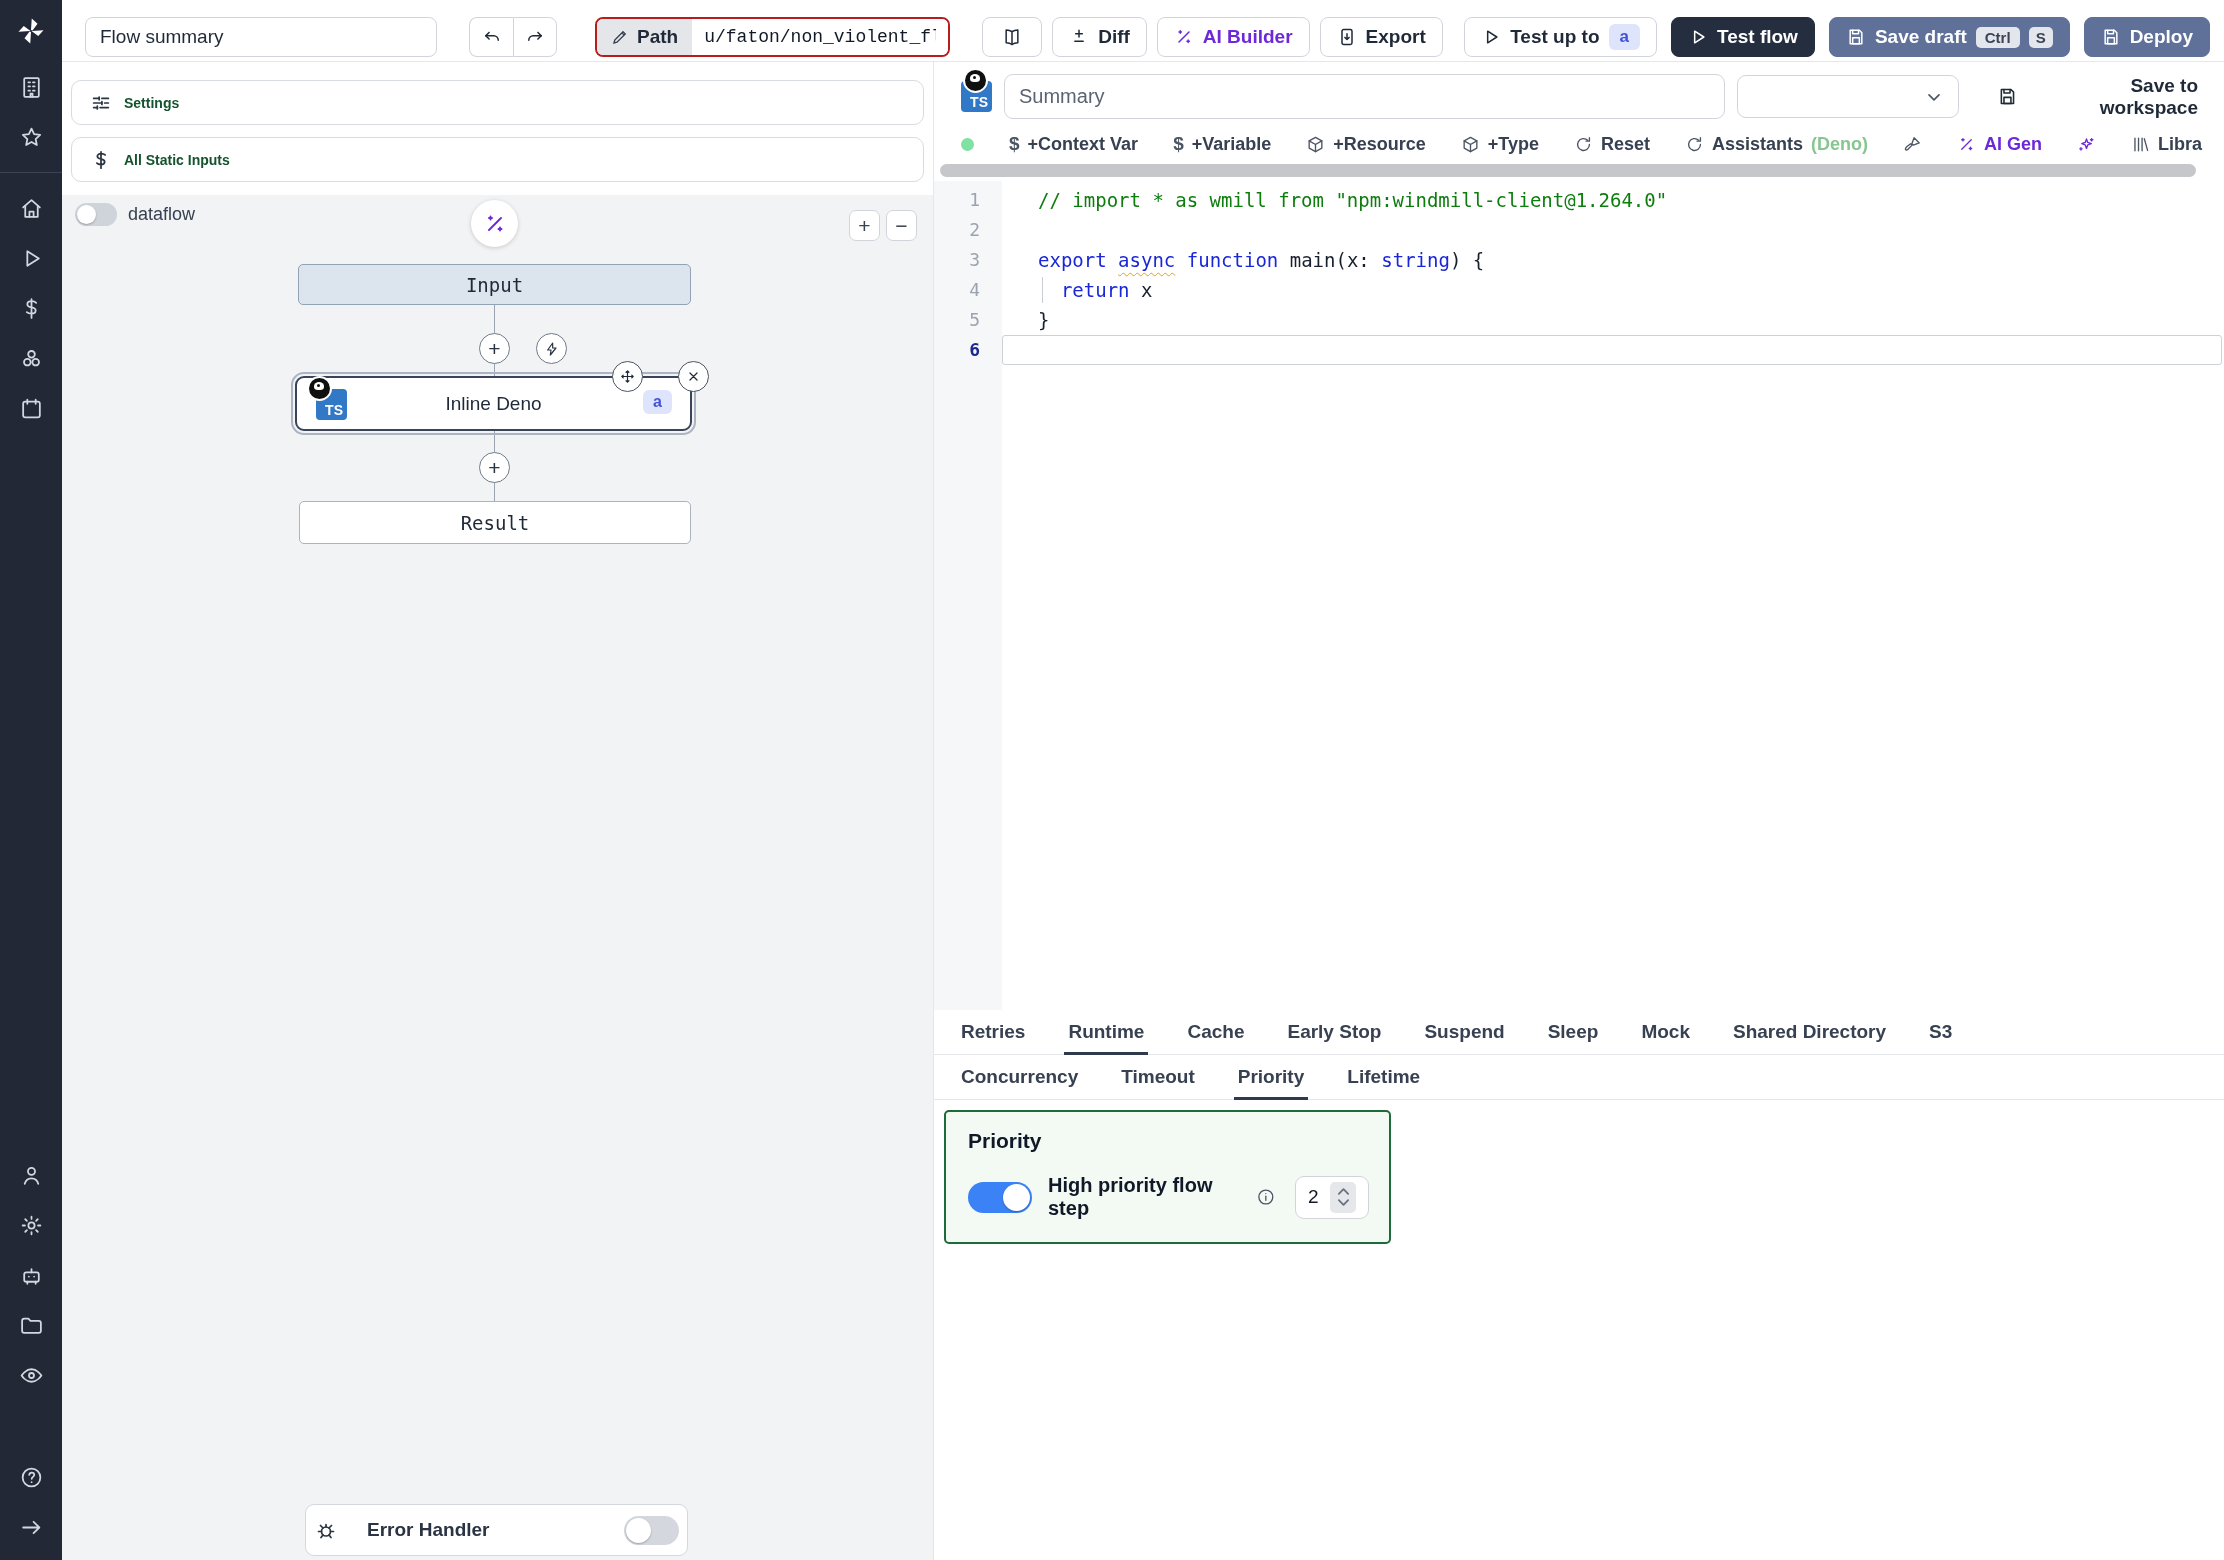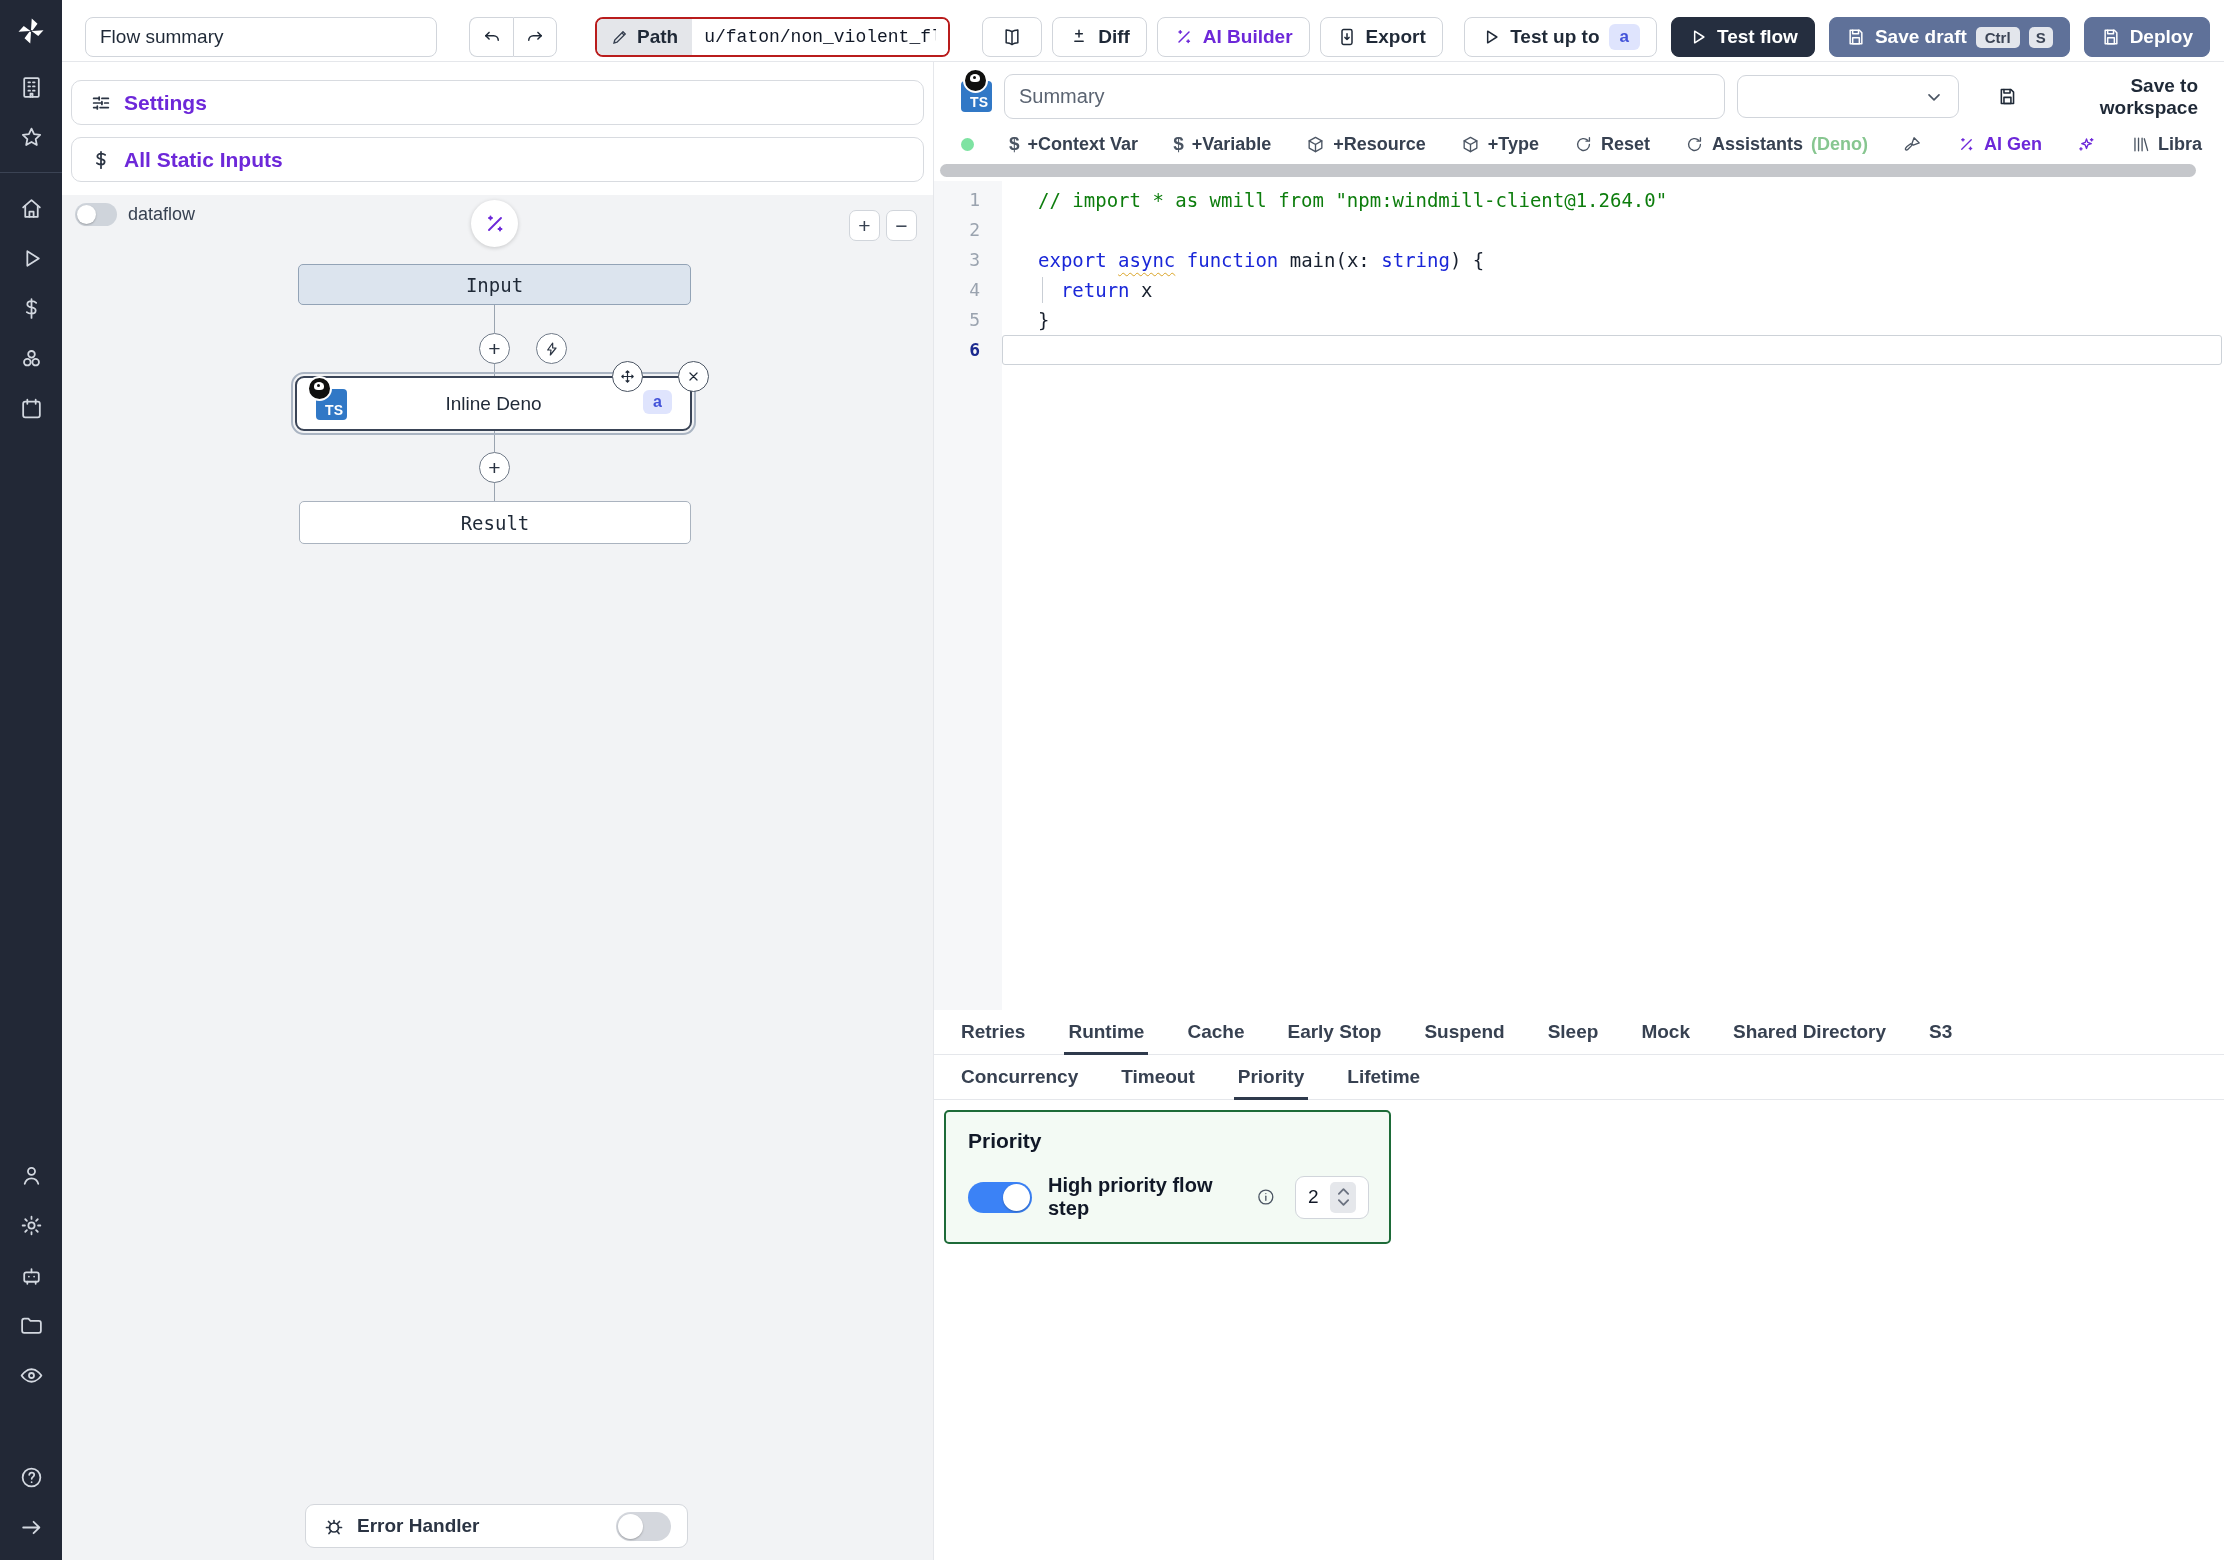--- a/index.html
+++ b/index.html
@@ -40,21 +40,21 @@
   .btn-dark { background:#252e3f; border-color:#252e3f; color:#fff; }
   .btn-slate { background:#5f7199; border-color:#5f7199; color:#fff; }
   .kbd { background:#e3e6ec; color:#3b4455; border-radius:5px; font-size:15px; font-weight:700; padding:2px 9px; }
   .kbd.sq { padding:2px 7px; }
 
   
   .content { flex:1; display:flex; min-height:0; }
 
   
   .left-panel { width:872px; flex-shrink:0; border-right:1px solid #e5e7eb; display:flex; flex-direction:column; background:#fff; }
-  .panel-btn { margin:0 9px; border:1px solid #d8dbe0; border-radius:10px; height:45px; display:flex; align-items:center; gap:12px; padding:0 18px; font-size:21px; font-weight:700; color:#6d28d9; cursor:pointer; background:#fff; }
+  .panel-btn { margin:0 9px; border:1px solid #d8dbe0; border-radius:10px; height:45px; display:flex; align-items:center; gap:12px; padding:0 18px; font-size:14px; font-weight:700; color:#14532d; cursor:pointer; background:#fff; }
   .panel-btn svg { width:22px; height:22px; stroke:#2b3443; fill:none; stroke-width:1.9; stroke-linecap:round; }
   .panel-btn.first { margin-top:18px; }
   .panel-btn + .panel-btn { margin-top:12px; }
   .graph { flex:1; background:#f2f3f5; margin-top:13px; position:relative; overflow:hidden; }
   .toggle { position:relative; border-radius:999px; cursor:pointer; flex-shrink:0; }
   .toggle .knob { position:absolute; top:2px; background:#fff; border-radius:50%; box-shadow:0 1px 2px rgba(0,0,0,.25); }
   .tg-sm { width:42px; height:23px; background:#cfd4db; }
   .tg-sm .knob { width:19px; height:19px; left:2px; }
   .dataflow { position:absolute; left:13px; top:8px; display:flex; align-items:center; gap:11px; font-size:18px; color:#374151; }
   .wand-fab { position:absolute; left:409px; top:5px; width:47px; height:47px; background:#fff; border-radius:50%; box-shadow:0 1px 4px rgba(0,0,0,.18); display:flex; align-items:center; justify-content:center; cursor:pointer; }
@@ -70,21 +70,21 @@
   .gcirc svg { width:16px; height:16px; stroke:#2b3443; fill:none; stroke-width:1.8; stroke-linecap:round; stroke-linejoin:round; }
   .ts-badge { width:31px; height:31px; background:#3178c6; border-radius:4px; color:#fff; font-size:14px; font-weight:700; display:flex; align-items:flex-end; justify-content:flex-end; padding:0 4px 2px 0; position:relative; }
   .deno { position:absolute; width:25px; height:25px; background:#10100f; border-radius:50%; border:2px solid #fff; }
   .deno::after { content:""; position:absolute; left:5px; top:4px; width:10px; height:8px; background:#fff; border-radius:50% 50% 40% 40%; }
   .deno::before { content:""; position:absolute; left:8px; top:6px; width:3px; height:3px; background:#10100f; border-radius:50%; z-index:1; }
   .node-step .ts-wrap { position:absolute; left:19px; top:11px; }
   .node-step .deno { left:-9px; top:-13px; }
   .node-step .badge-a { position:absolute; right:18px; top:12px; font-size:16px; padding:3px 10px; }
   .node-float { position:absolute; width:31px; height:31px; background:#fff; border:1px solid #4b5563; border-radius:50%; display:flex; align-items:center; justify-content:center; z-index:4; cursor:pointer; }
   .node-float svg { width:17px; height:17px; stroke:#1f2937; fill:none; stroke-width:1.7; stroke-linecap:round; stroke-linejoin:round; }
-  .err-node { position:absolute; left:243px; top:1309px; width:383px; height:44px; background:#fff; border:1px solid #d4d7dc; border-radius:9px; display:flex; align-items:center; gap:11px; padding:0 16px; font-size:19px; font-weight:700; color:#2b3443; cursor:pointer; }
+  .err-node { position:absolute; left:243px; top:1309px; width:383px; height:52px; background:#fff; border:1px solid #d4d7dc; border-radius:9px; display:flex; align-items:center; gap:29px; padding:0 8px; font-size:19px; font-weight:700; color:#2b3443; cursor:pointer; }
   .err-node svg { width:24px; height:24px; stroke:#2b3443; fill:none; stroke-width:1.7; stroke-linecap:round; }
   .tg-md { width:55px; height:29px; background:#d4d7dd; margin-left:auto; }
   .tg-md .knob { width:25px; height:25px; left:2px; }
 
   
   .right-panel { flex:1; display:flex; flex-direction:column; min-width:0; }
   .rp-head { display:flex; align-items:center; padding:12px 14px 8px 27px; gap:12px; }
   .rp-head .ts-wrap { position:relative; }
   .rp-head .deno { left:2px; top:-13px; }
   .summary-inp { width:724px; height:45px; border-radius:9px; font-size:20px; }

